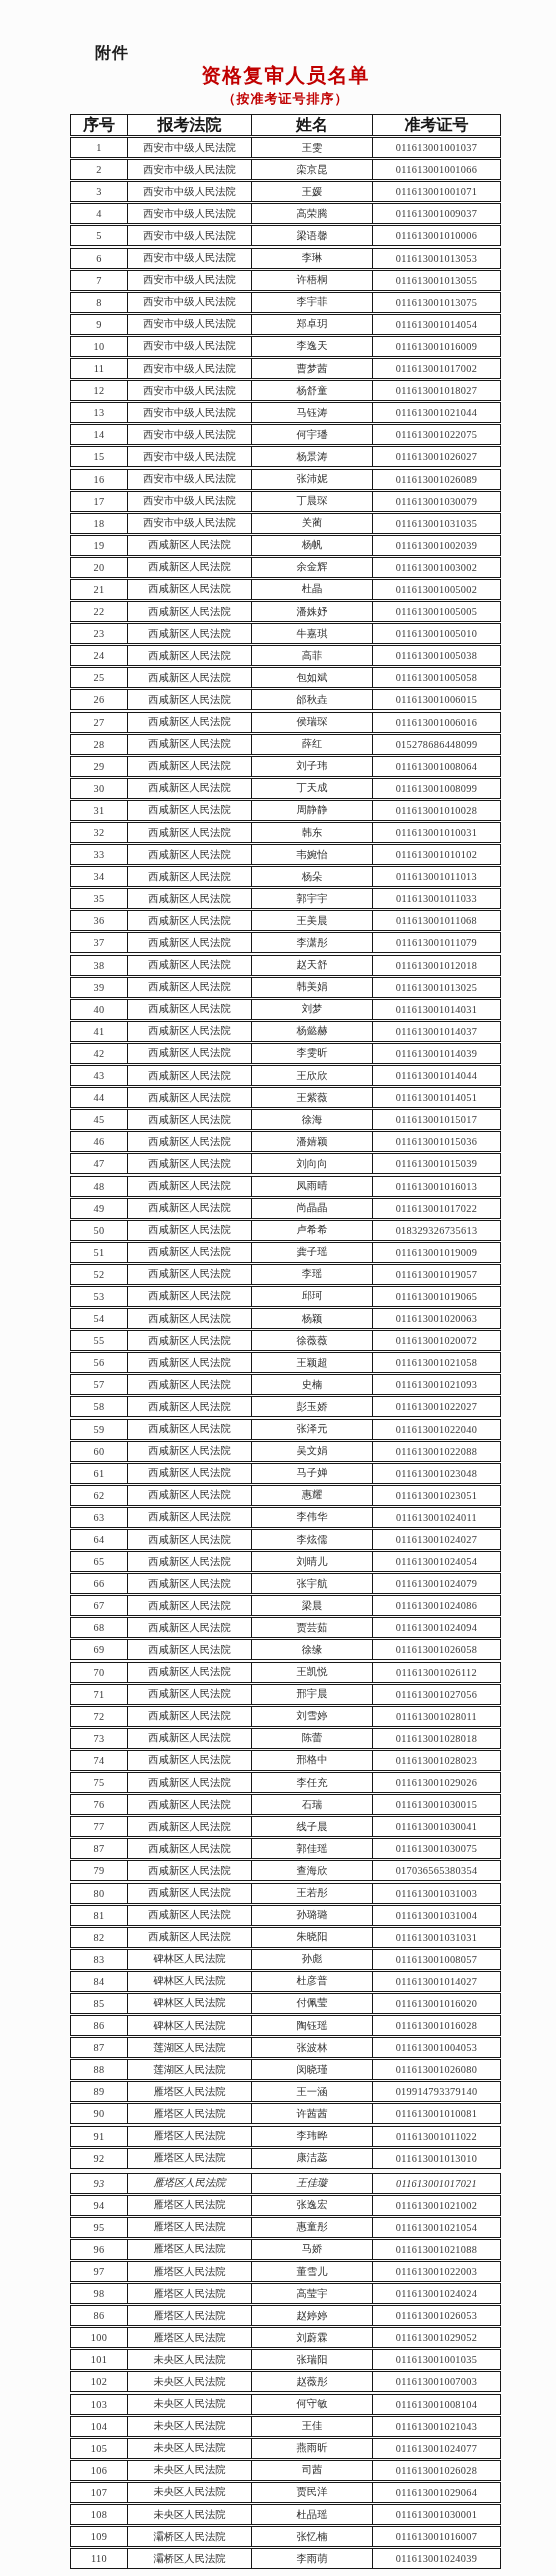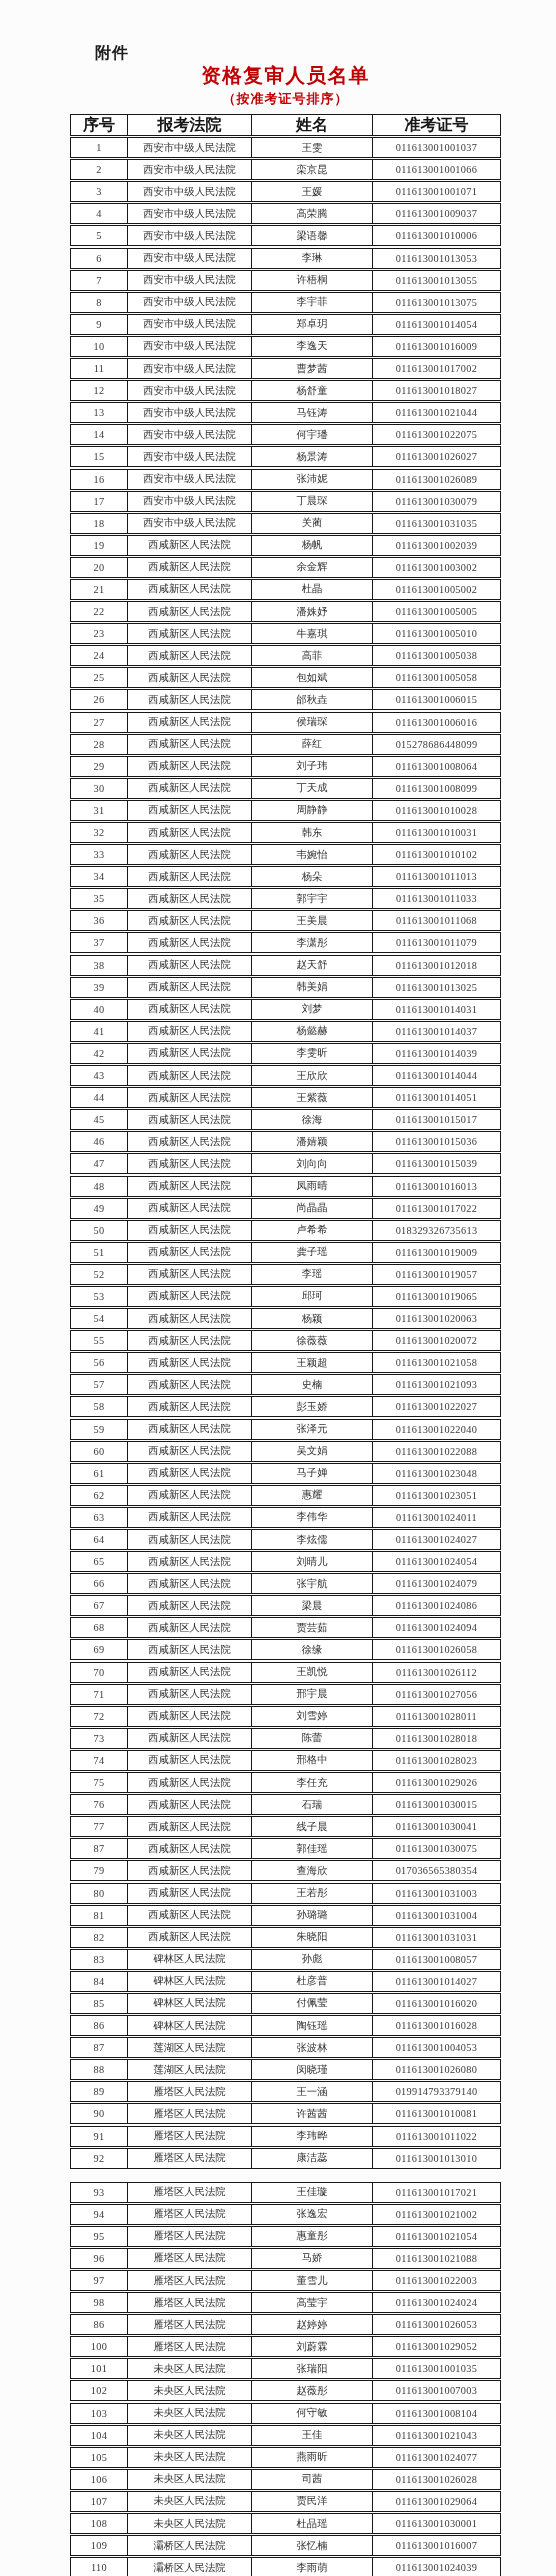--- a/index.html
+++ b/index.html
@@ -34,21 +34,21 @@
     display:flex; align-items:center; justify-content:center;
     box-sizing:border-box; border-right:1px solid #171717;
     font-size:10.3px; white-space:nowrap; overflow:hidden;
   }
   .cell:last-child{ border-right:none; }
   .c0{ width:57px; }
   .c1{ width:124px; }
   .c2{ width:121px; }
   .c3{ flex:1; }
   .num{ letter-spacing:0.3px; color:#3a3a3a; }
-  .section-gap{ margin-top:13px; }
+  .section-gap{ margin-top:4px;font-style:italic; }
 </style>
 </head>
 <body>
 
 <div class="attachment">附件</div>
 
 <div class="titleblock">
   <div class="title" style="color: rgb(192, 0, 0);">资格复审人员名单</div>
   <div class="subtitle" style="color: rgb(192, 0, 0);">（按准考证号排序）</div>
 </div>

